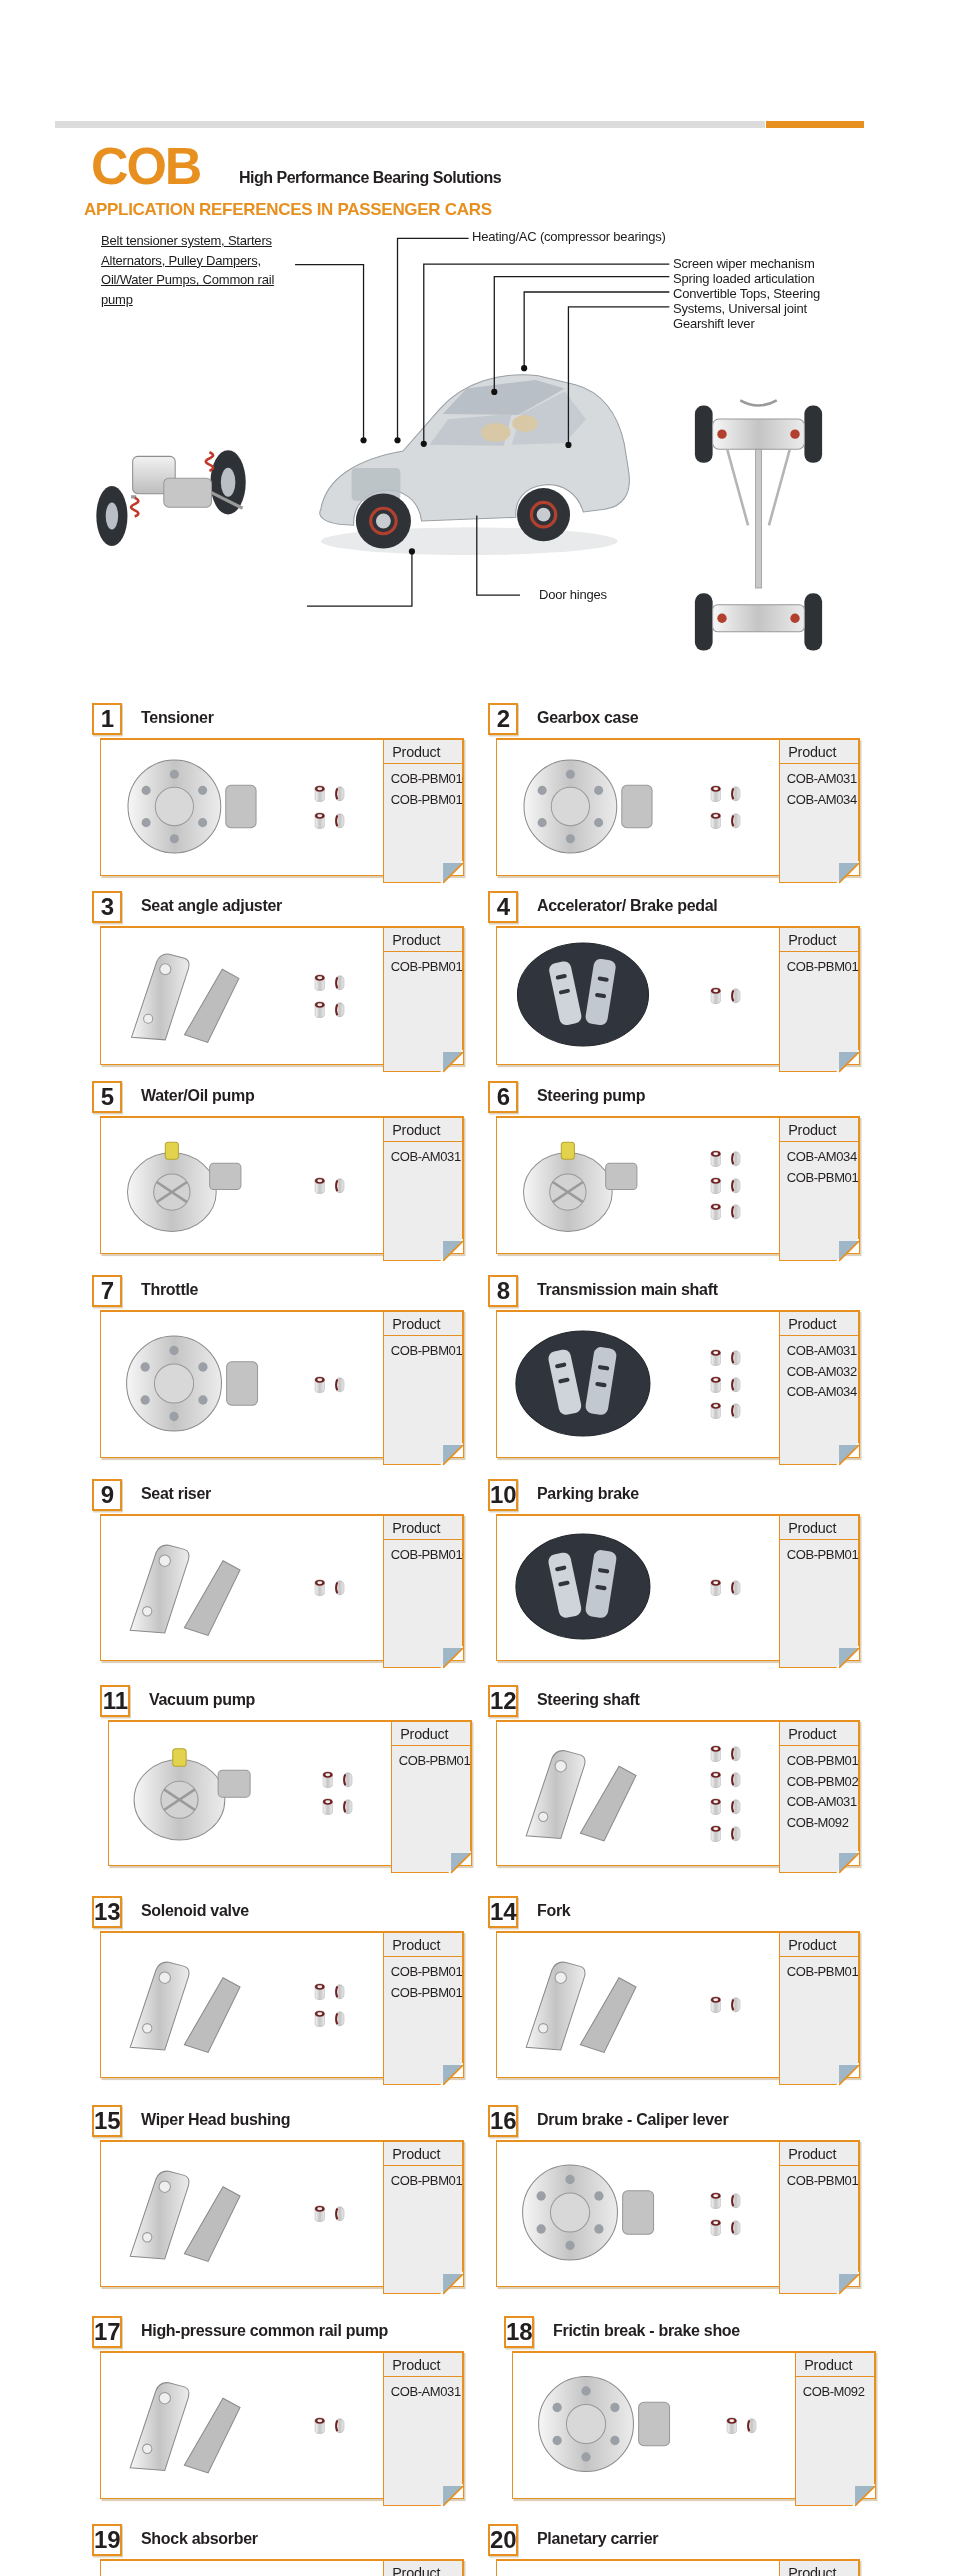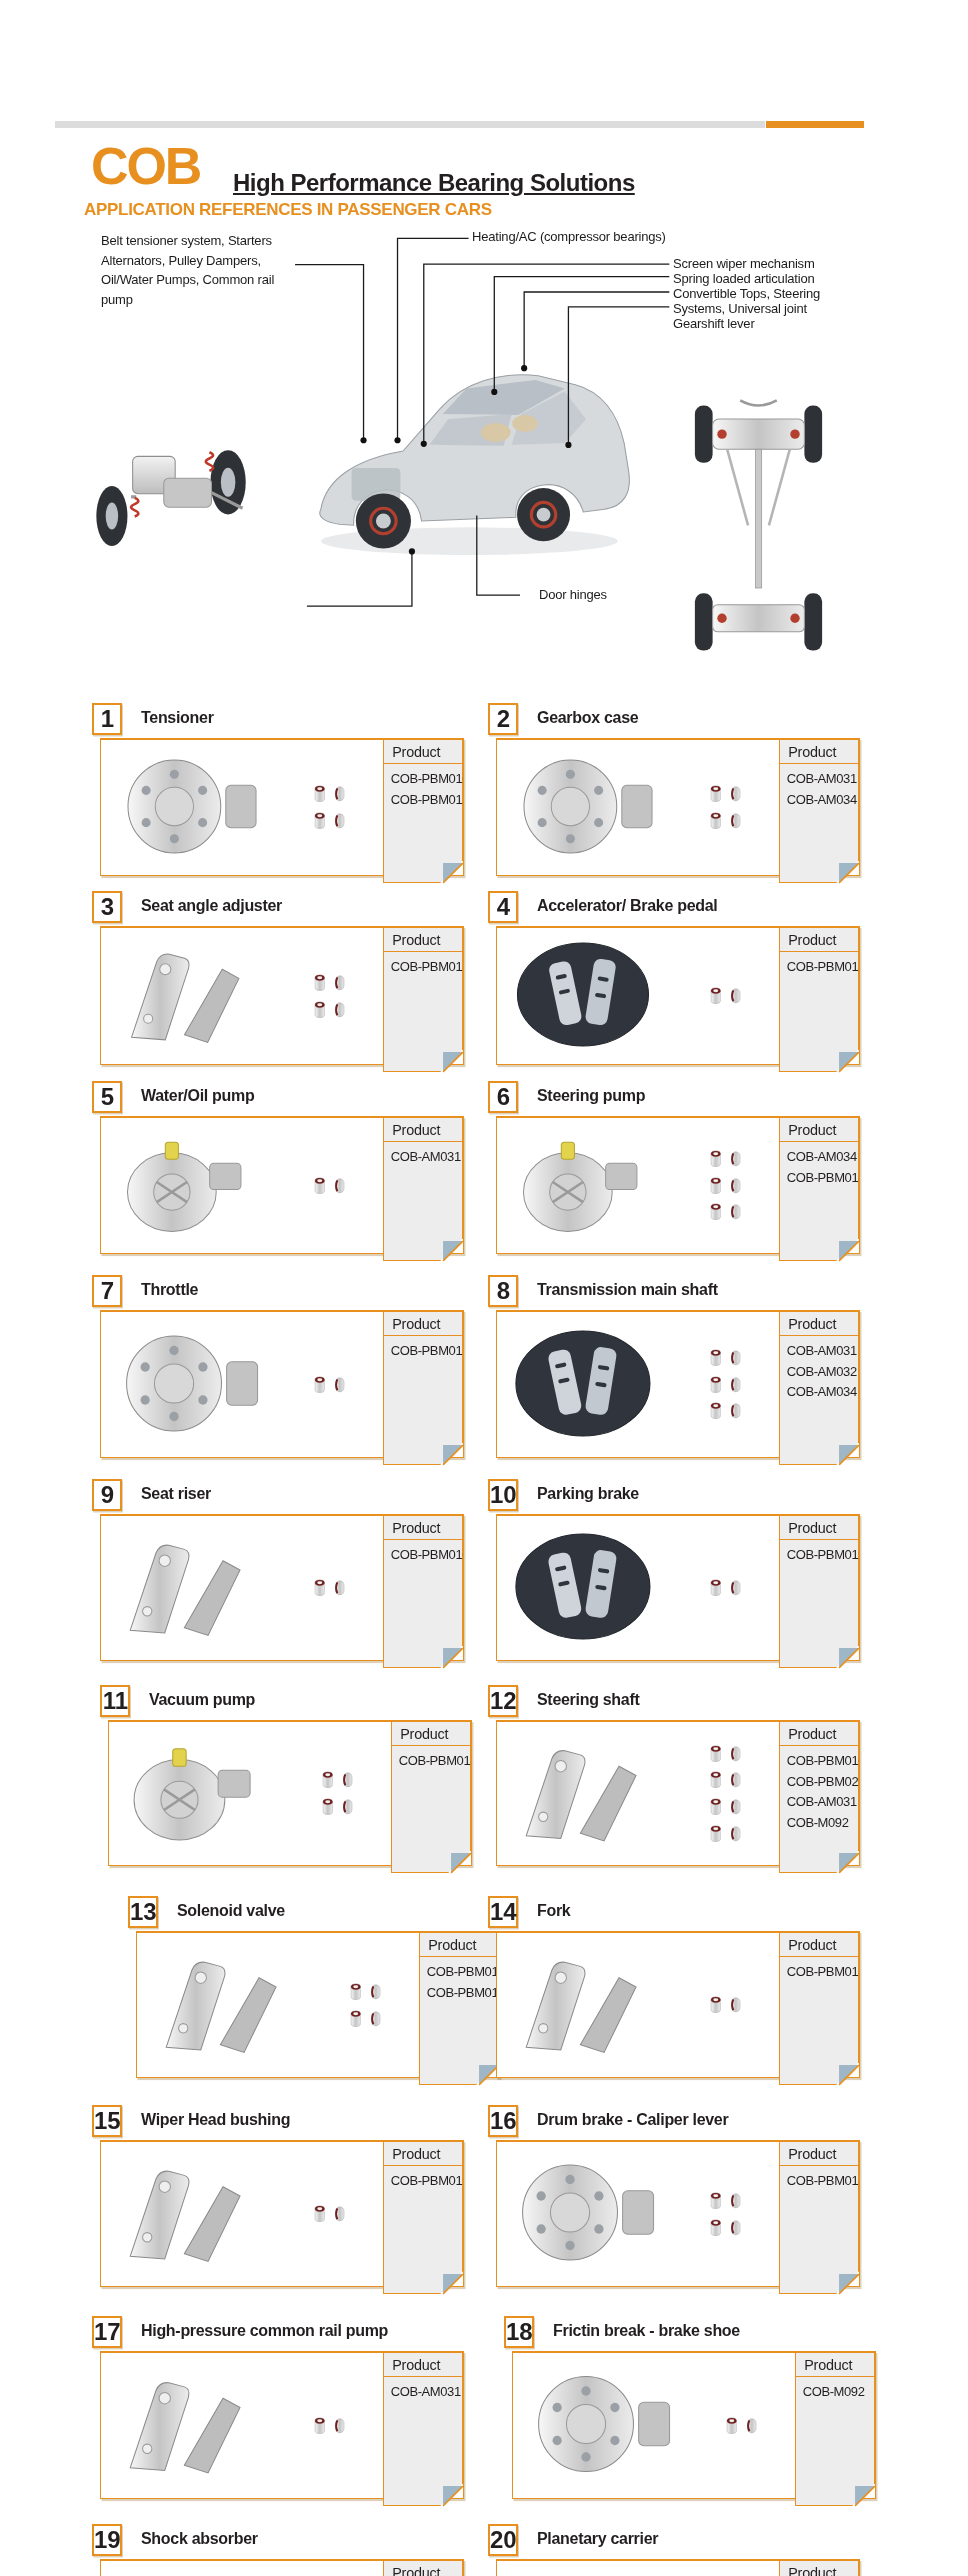--- a/index.html
+++ b/index.html
@@ -12,26 +12,26 @@
   body{margin:0;background:#ffffff;font-family:"Liberation Sans",sans-serif;color:var(--ink);}
   .page{position:relative;width:969px;height:3255px;background:#fff;overflow:hidden;}
   .abs{position:absolute;}
 
   
   .topbar{left:55px;top:121px;width:710px;height:6.7px;background:#DCDCDC;}
   .topbar-accent{left:766px;top:121px;width:98px;height:6.7px;background:var(--accent);}
 
   
   .logo{left:91px;top:140px;font-size:52px;font-weight:700;color:var(--accent);letter-spacing:-2.1px;line-height:52px;}
-  .tagline{left:233px;top:169px;font-size:24px;font-weight:700;letter-spacing:-0.5px;text-decoration:underline;}
+  .tagline{left:239px;top:169px;font-size:16px;font-weight:700;letter-spacing:-0.5px;}
   .subtitle{left:84px;top:200px;font-size:17px;font-weight:700;color:var(--accent);letter-spacing:-0.3px;}
 
   
   .note{font-size:13px;letter-spacing:-0.2px;color:#1c1c1c;}
-  .leftblock{left:101px;top:231px;line-height:19.6px;}
+  .leftblock{left:101px;top:231px;line-height:19.6px;text-decoration:underline;}
   .rightblock{left:673px;top:256px;line-height:15px;}
   .bottomblock{left:79px;top:562px;line-height:17.5px;}
   .heating{left:472px;top:229px;}
   .door{left:539px;top:587px;}
 
   
   .item{position:absolute;width:364px;}
   .numbox{position:absolute;left:-7.7px;top:0;width:30px;height:32px;border:2.1px solid var(--accent);
           background:#fff;display:flex;align-items:center;justify-content:center;
           font-size:24px;font-weight:700;box-shadow:1px 1.5px 0 rgba(150,105,35,.30);}
@@ -650,21 +650,21 @@
               <div>COB-AM031</div>
               <div>COB-M092</div>
             </div>
           </div>
           <svg class="curl" width="24" height="24" viewBox="0 0 46 46">
             <path d="M4,4 L42,4 L4,42 Z" fill="#9FB6C6"></path>
             <path d="M42,4 L4,42" stroke="#E8901F" stroke-width="3" fill="none"></path>
           </svg>
         </div>
       </div>
-      <div class="item" style="left: 100px; top: 1896px; height: 193px; margin-left: 36px;">
+      <div class="item" style="left: 100px; top: 1896px; height: 193px;">
         <div class="numbox">13</div>
         <div class="ititle">Solenoid valve</div>
         <div class="card" style="height: 147px;">
           <svg class="photo" width="165" height="129" viewBox="0 0 320 240" preserveAspectRatio="xMidYMid meet">
             <use href="#part-lever"></use>
           </svg>
           <div class="bushzone">
             <div class="bpair">
               <svg width="15.5" height="19.6" viewBox="0 0 40 50">
                 <use href="#bushing-a"></use>

